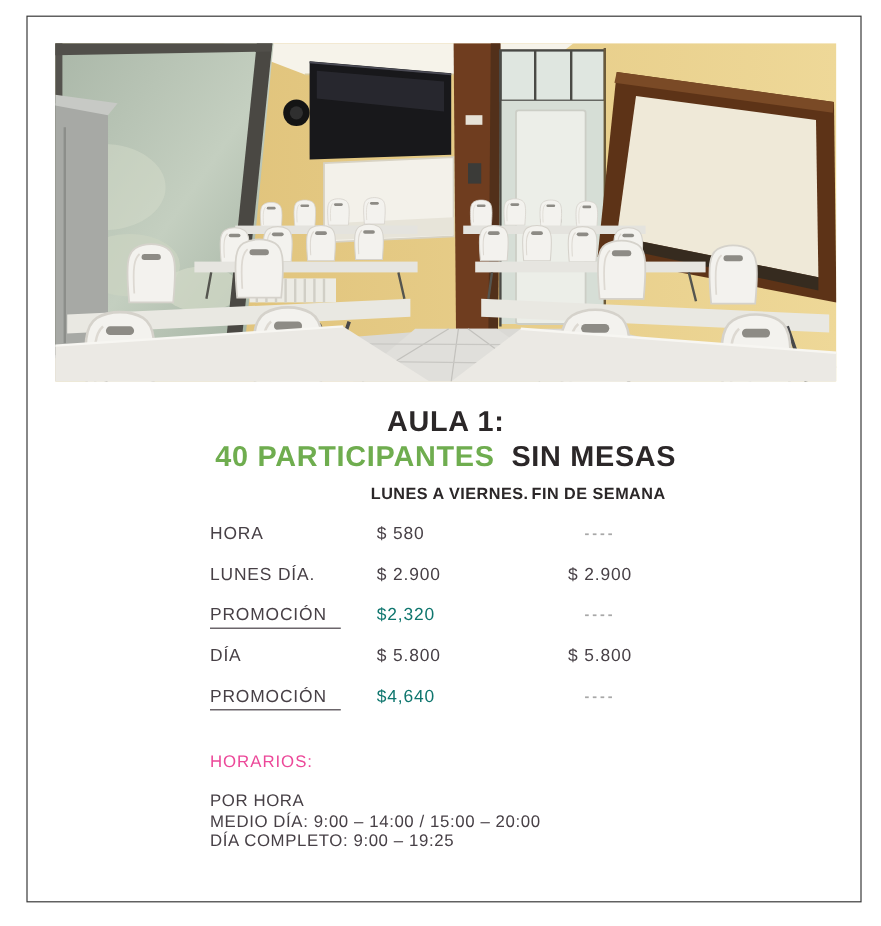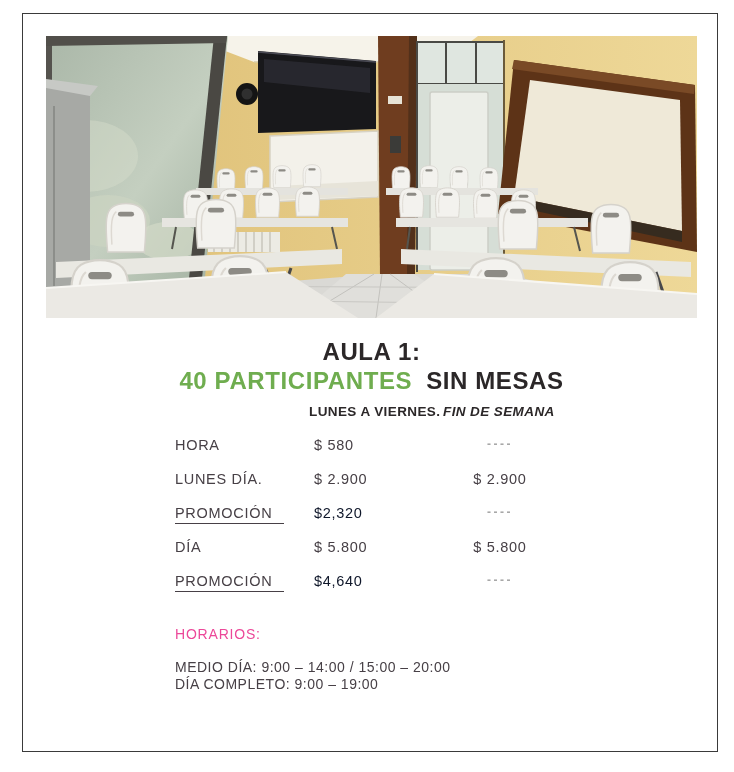--- a/index.html
+++ b/index.html
@@ -6,28 +6,28 @@
   body{width:734px;height:772px;position:relative;font-family:"Liberation Sans",sans-serif;overflow:hidden;}
   .page-border{position:absolute;left:22px;top:13px;width:696px;height:739px;border:1.6px solid #3a3a3a;box-sizing:border-box;}
   .photo{position:absolute;left:46px;top:36px;width:651px;height:282px;display:block;}
   .title{position:absolute;left:46px;top:338px;width:651px;text-align:center;color:#2b2728;font-weight:800;}
   .title .t1{font-size:24px;line-height:27px;letter-spacing:.6px;}
   .title .t2{font-size:24px;line-height:27px;letter-spacing:.6px;margin-top:2px;white-space:nowrap;}
   .title .green{color:#6fad4f;}
   .title .dark{margin-left:14px;color:#2b2728;}
   .col-head{position:absolute;top:404px;font-size:13.5px;font-weight:bold;color:#2b2728;letter-spacing:.4px;white-space:nowrap;}
   .ch1{left:277px;margin-left:32px;}
-  .ch2{left:443px;font-style:italic;}
+  .ch2{left:443px;}
   .prow{position:absolute;left:0;width:734px;height:20px;font-size:14.5px;color:#474046;letter-spacing:.7px;}
   .prow .lbl{position:absolute;left:175px;white-space:nowrap;}
   .prow .wd{position:absolute;left:314px;white-space:nowrap;}
   .prow .we{position:absolute;left:442px;width:116px;text-align:center;white-space:nowrap;}
   .dash{color:#a8a8a8;letter-spacing:2.5px;font-weight:bold;font-size:12px;}
   .promo .lbl{border-bottom:1.6px solid #474046;padding-right:12px;padding-bottom:2px;}
-  .promo .wd{color:#0f172a;}
+  .promo .wd{color:#0f766e;}
   .horarios{position:absolute;left:175px;top:626px;font-size:14px;color:#ec4899;letter-spacing:.8px;}
   .sched{position:absolute;left:175px;top:659px;font-size:14px;color:#474046;letter-spacing:.5px;line-height:16.5px;white-space:nowrap;}
 </style>
 </head>
 <body>
 
 <div class="page-border"></div>
 
 <svg class="photo" viewBox="0 0 651 282" xmlns="http://www.w3.org/2000/svg" aria-label="classroom photo">
   <defs>
@@ -217,15 +217,16 @@
   <span class="we">$ 5.800</span>
 </div>
 <div class="prow promo" style="top:573px">
   <span class="lbl">PROMOCIÓN</span>
   <span class="wd">$4,640</span>
   <span class="we dash">----</span>
 </div>
 
 <div class="horarios">HORARIOS:</div>
 <div class="sched">
+  <div>POR HORA</div>
   <div>MEDIO DÍA: 9:00 – 14:00 / 15:00 – 20:00</div>
-  <div>DÍA COMPLETO: 9:00 – 19:00</div>
+  <div>DÍA COMPLETO: 9:00 – 19:25</div>
 </div>
 
 </body></html>

